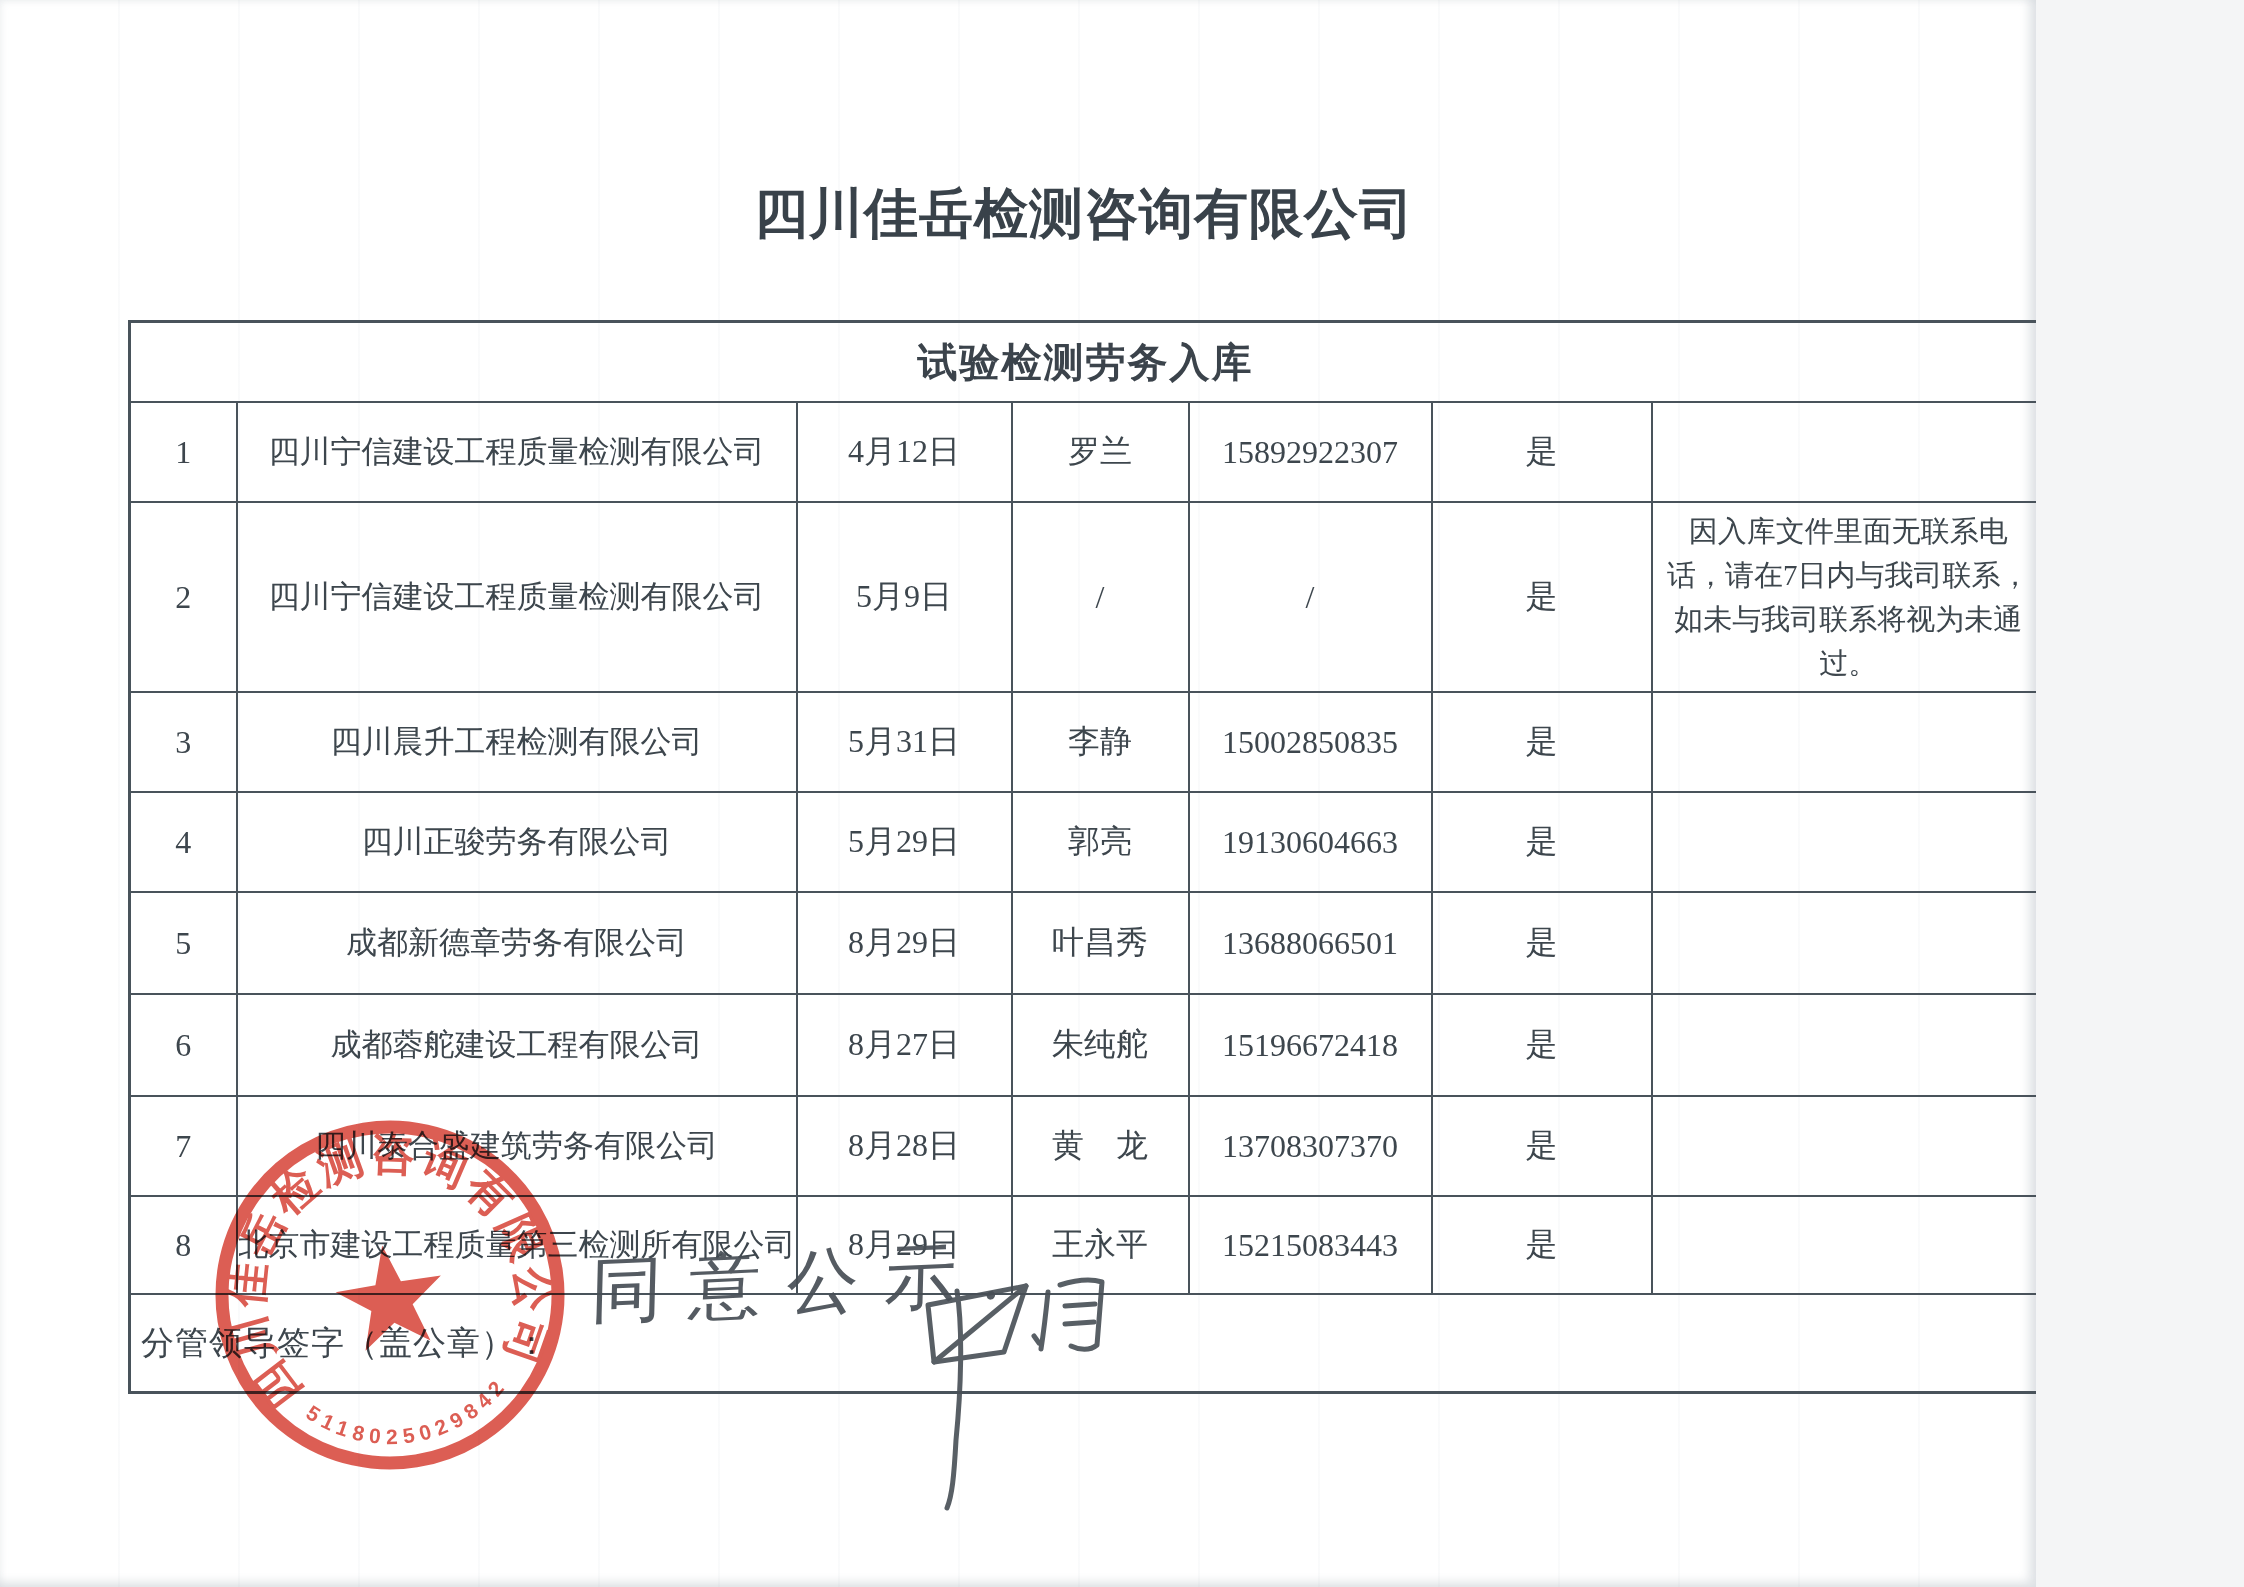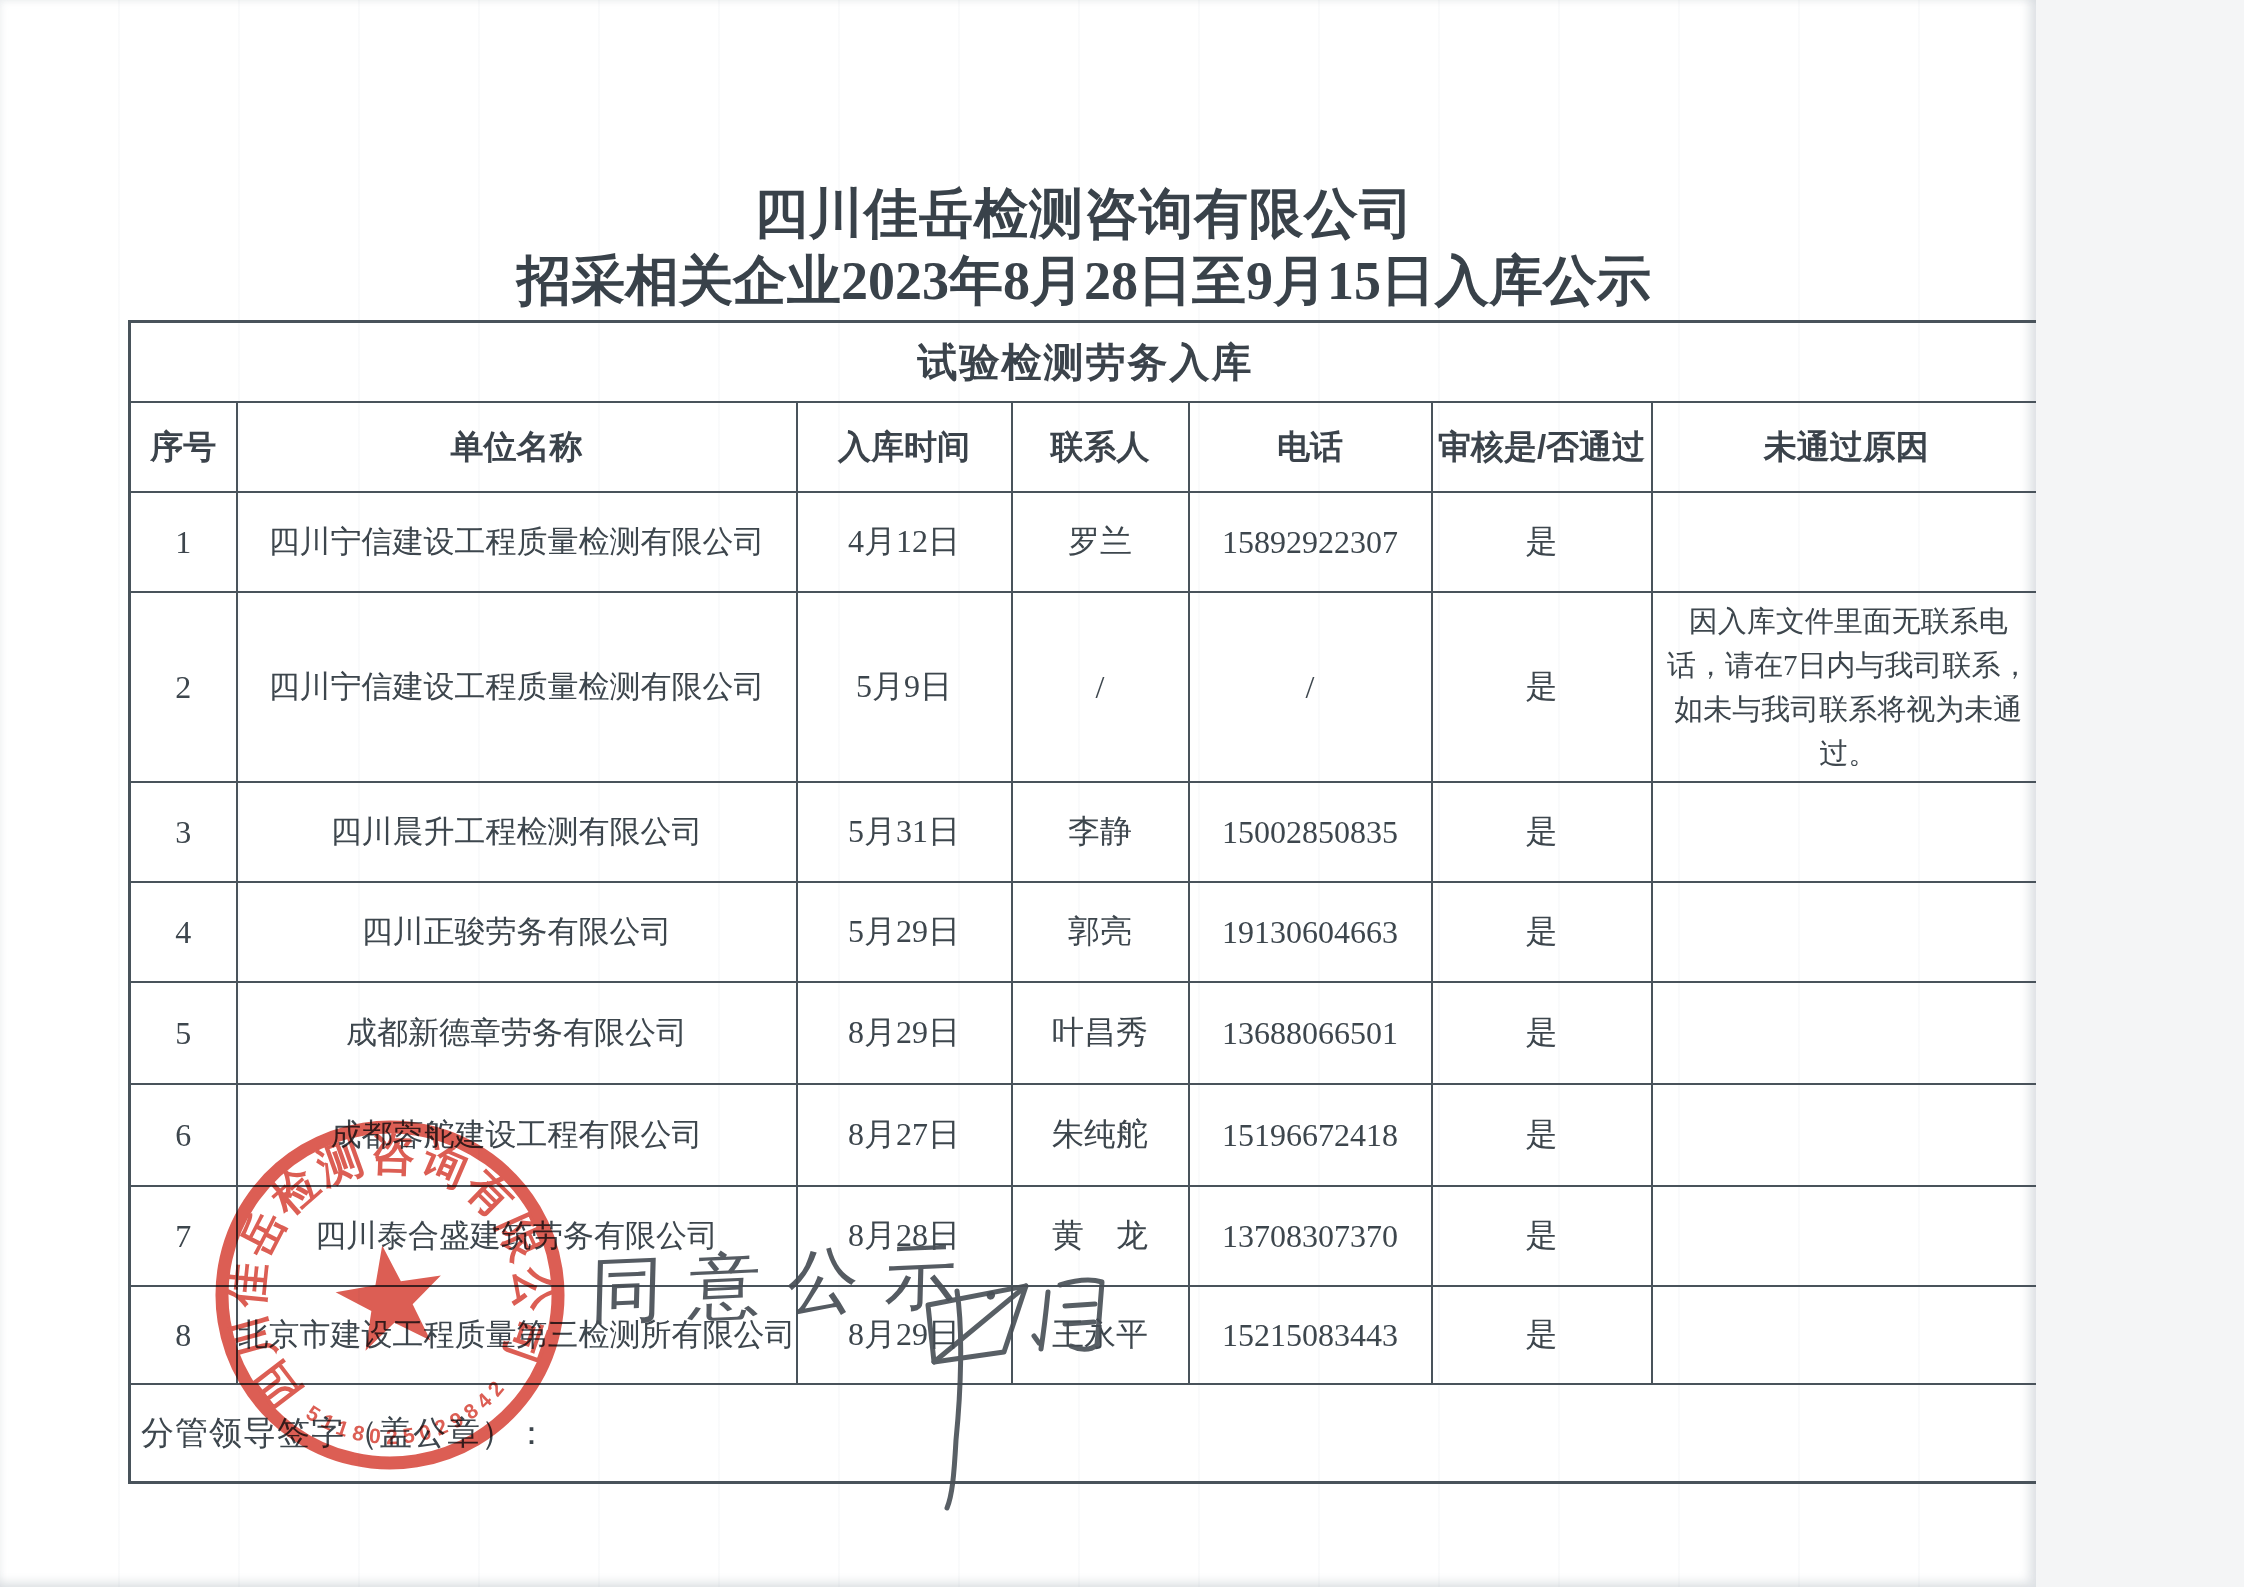--- a/index.html
+++ b/index.html
@@ -41,45 +41,35 @@
   .sig-svg{position:absolute;left:0;top:0;pointer-events:none;}
   .seal{position:absolute;left:200px;top:1105px;mix-blend-mode:multiply;opacity:.92;}
 </style>
 </head>
 <body>
 
 <div class="page">
 
   <div class="titles">
     <div class="t1">四川佳岳检测咨询有限公司</div>
-    <div class="t2">招采相关企业2023年8月28日至9月15日入库公示</div>
   </div>
 
   <table class="main">
     <colgroup>
       <col style="width:107px">
         <col style="width:560px">
         <col style="width:215px">
       <col style="width:177px">
         <col style="width:243px">
         <col style="width:220px">
         <col style="width:390px">
     </colgroup>
     <tbody>
       <tr class="cap">
         <td colspan="7">试验检测劳务入库</td>
-      </tr>
-      <tr class="hdr">
-        <th>序号</th>
-        <th>单位名称</th>
-        <th>入库时间</th>
-        <th>联系人</th>
-        <th>电话</th>
-        <th>审核是/否通过</th>
-        <th>未通过原因</th>
       </tr>
 
       <tr class="r1">
         <td>1</td>
         <td class="company">四川宁信建设工程质量检测有限公司</td>
         <td>4月12日</td>
         <td>罗兰</td>
         <td>15892922307</td>
         <td>是</td>
         <td class="reason"></td>

